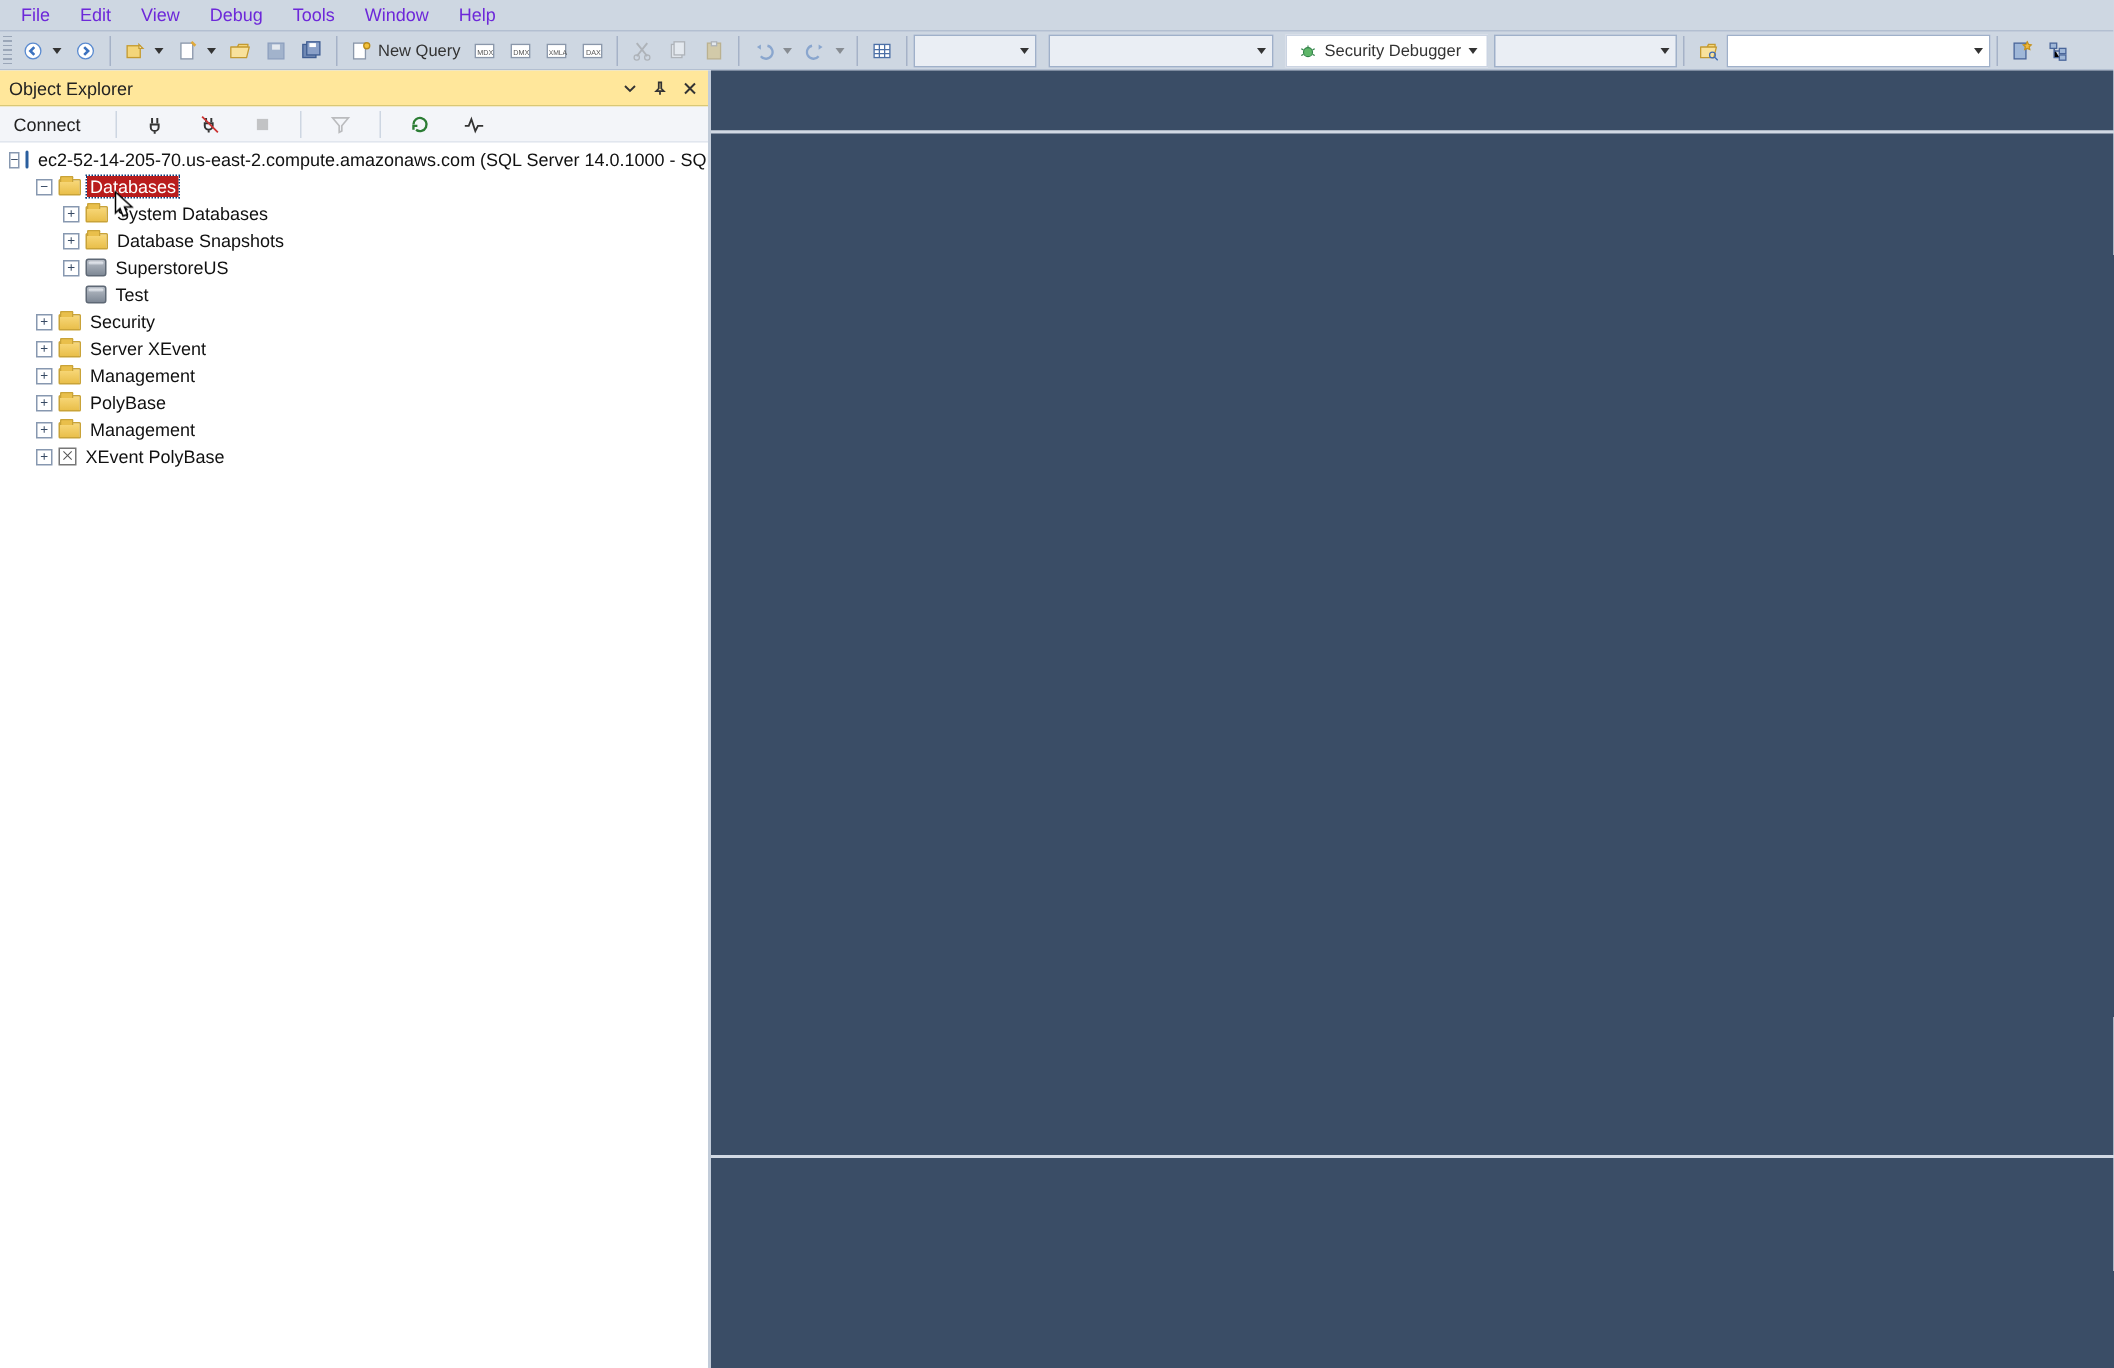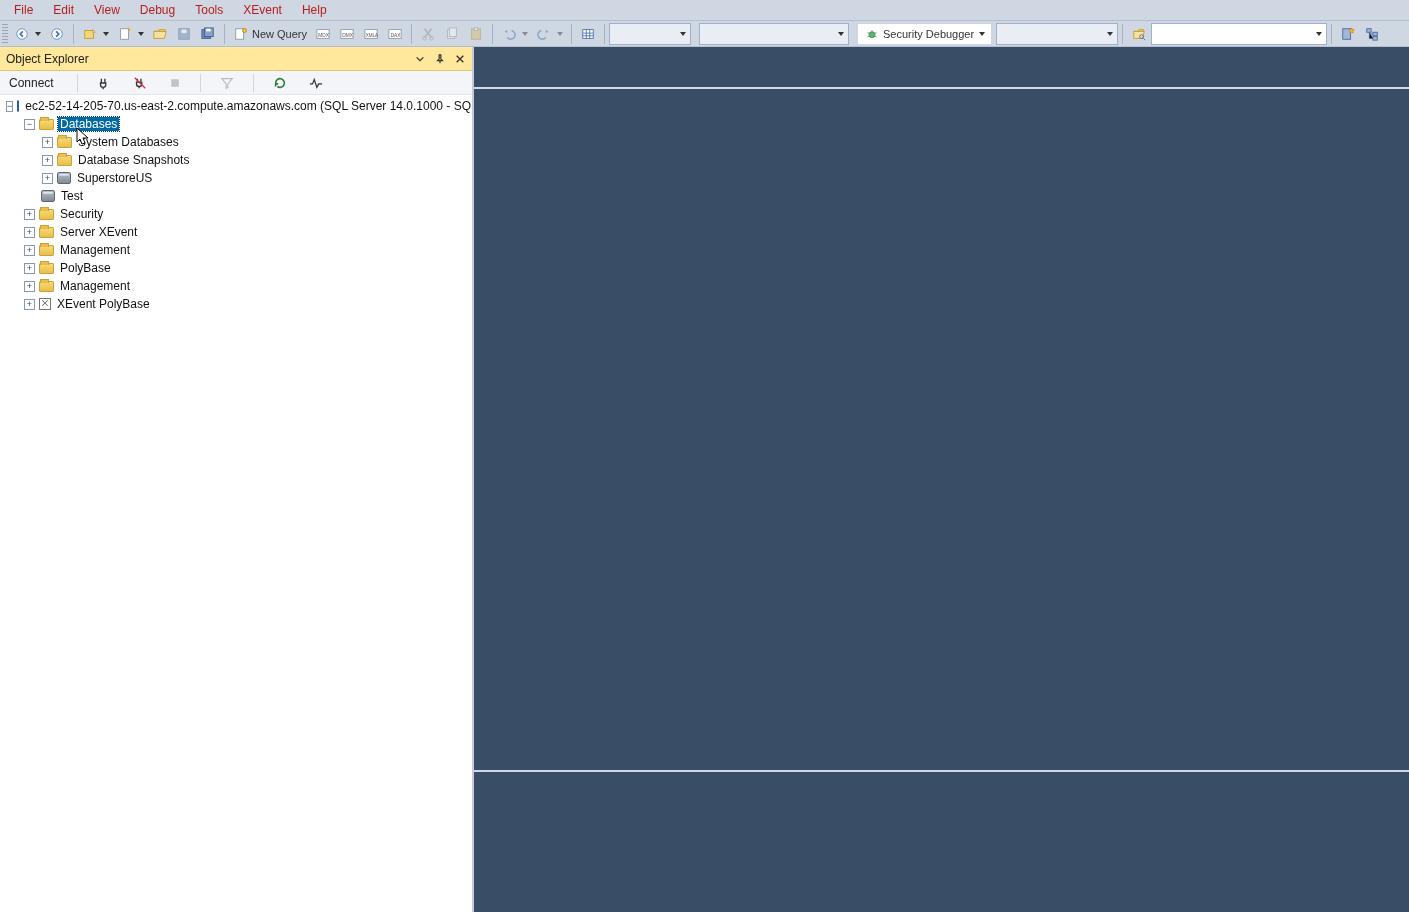--- a/index.html
+++ b/index.html
@@ -15,21 +15,21 @@
   .menubar {
     height: 20px;
     background: #ced7e2;
     display: flex;
     align-items: center;
     padding: 0 4px;
     gap: 0;
   }
   .menubar .menu-item {
     padding: 2px 10px;
-    color: #b91c1c;
+    color: #6d28d9;
     cursor: default;
   }
 
   
   .toolbar {
     height: 26px;
     background: #ced7e2;
     display: flex;
     align-items: center;
     padding: 1px 2px;
@@ -156,21 +156,21 @@
     content: ""; position: absolute; left: 1px; right: 1px; top: 1px; height: 2px;
     background: linear-gradient(#e6e9ee,#c9cfd8); border-radius: 2px;
   }
   .ic.xe {
     width: 12px; height: 12px;
     border: 1px solid #777; background: #fff;
     display: inline-flex; align-items: center; justify-content: center; font-size: 8px; color: #555;
   }
   .node .label { padding: 0 2px; }
   .node.selected .label {
-    background: #0369a1; color: #fff; outline: 1px dotted #0b3e7a;
+    background: #b91c1c; color: #fff; outline: 1px dotted #0b3e7a;
   }
 
   
   .docarea {
     flex: 1 1 auto;
     display: flex; flex-direction: column;
   }
   .docslab { flex: 1 1 auto; background: #3a4d66; }
   .docslab.thin { flex: 0 0 40px; }
   .docgap { height: 2px; background: #d1d9e4; }
@@ -189,21 +189,21 @@
 </style>
 </head>
 <body>
 
 <div class="menubar">
   <div class="menu-item">File</div>
   <div class="menu-item">Edit</div>
   <div class="menu-item">View</div>
   <div class="menu-item">Debug</div>
   <div class="menu-item">Tools</div>
-  <div class="menu-item">XEvent</div>
+  <div class="menu-item">Window</div>
   <div class="menu-item">Help</div>
 </div>
 
 <div class="toolbar">
   <span class="grip"></span>
 
   <span class="tbtn">
     <span class="icon16">
       <svg viewBox="0 0 16 16" width="14" height="14">
           <circle cx="8" cy="8" r="6" fill="#fff" stroke="#5b8bd0"></circle>
@@ -531,21 +531,21 @@
         <div class="node" style="padding-left:42px">
           <span class="toggle">+</span>
           <span class="ic folder"></span>
           <span class="label">Database Snapshots</span>
         </div>
         <div class="node" style="padding-left:42px">
           <span class="toggle">+</span>
           <span class="ic db"></span>
           <span class="label">SuperstoreUS</span>
         </div>
-        <div class="node" style="padding-left:26px">
+        <div class="node" style="padding-left:42px">
           <span class="toggle blank"></span>
           <span class="ic db"></span>
           <span class="label">Test</span>
         </div>
 
       <div class="node" style="padding-left:24px">
         <span class="toggle">+</span>
         <span class="ic folder"></span>
         <span class="label">Security</span>
       </div>

